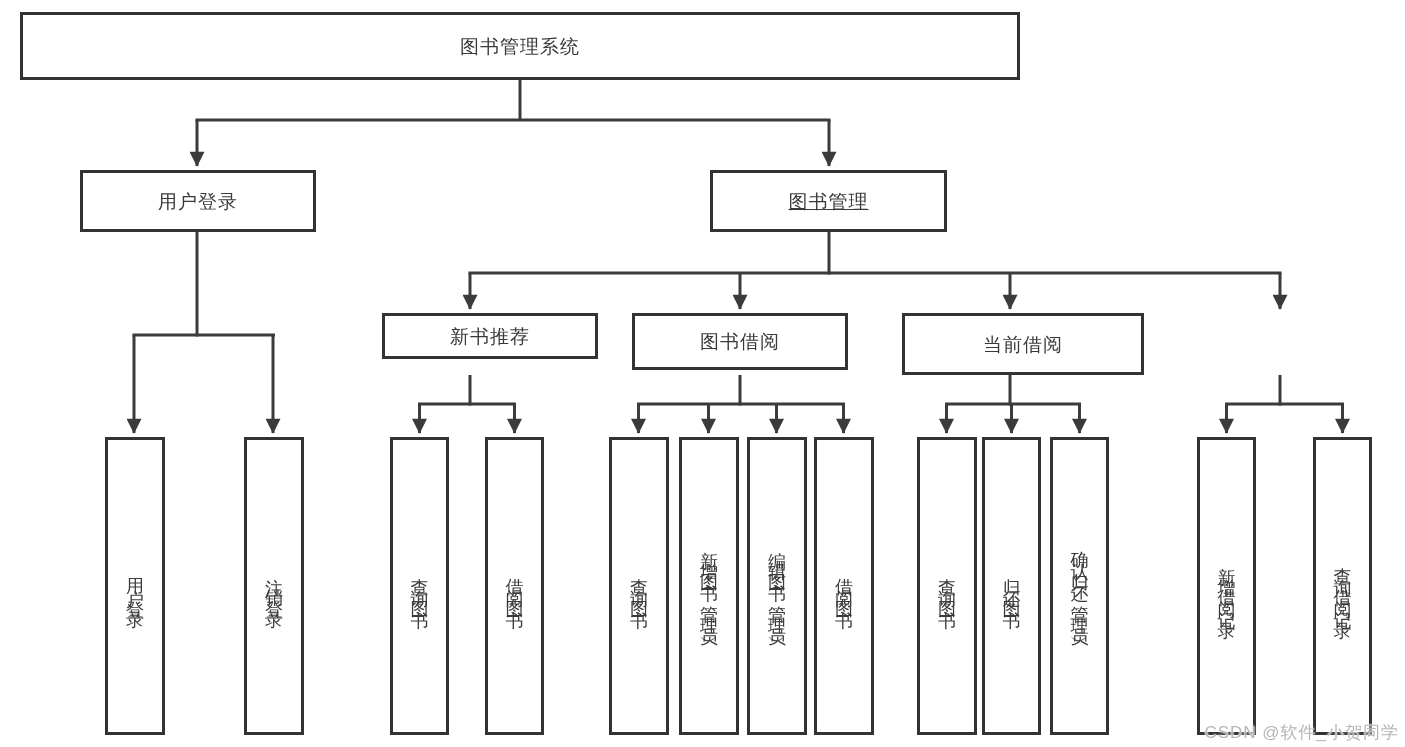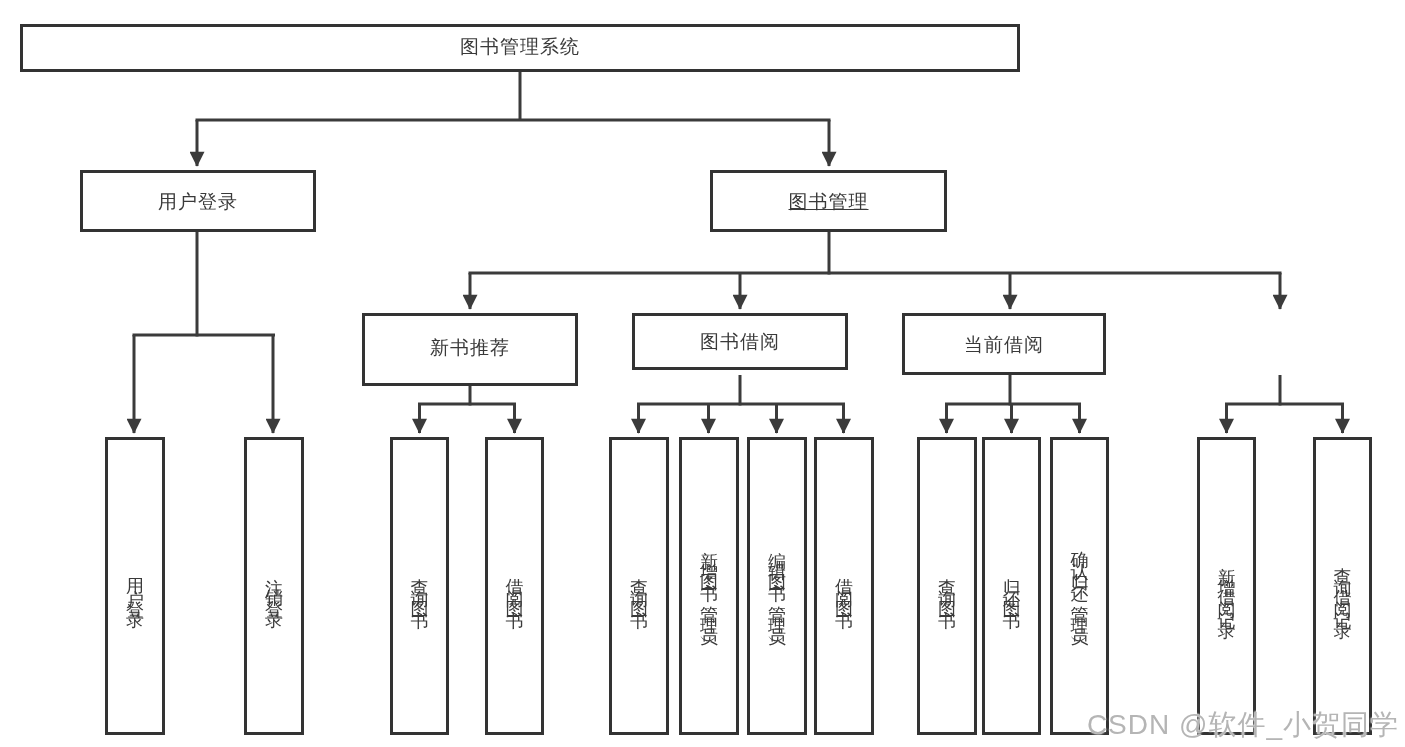--- a/index.html
+++ b/index.html
@@ -36,21 +36,21 @@
   .leaf .vtext {
     writing-mode: vertical-rl;
     text-orientation: mixed;
     letter-spacing: 11px;
     white-space: nowrap;
   }
   .watermark {
     position: absolute;
     right: 6px;
     bottom: 3px;
-    font-size: 28px;
+    font-size: 17px;
     color: #b5b5b5;
     letter-spacing: 1px;
     text-shadow: 0 0 2px #ffffff, 0 0 2px #ffffff;
     z-index: 5;
   }
 </style>
 </head>
 <body>
 
 <div id="canvas">
@@ -110,38 +110,38 @@
     </g>
 
     <g stroke="#3b3b3b" stroke-width="3" fill="none">
       <path d="M1280,375 V405.5"></path>
       <path d="M1225,404 H1344"></path>
       <path d="M1226.5,404 V433" marker-end="url(#arrow)"></path>
       <path d="M1342.5,404 V433" marker-end="url(#arrow)"></path>
     </g>
   </svg>
 
-  <div class="box" style="left:20px; top:24px; width:1000px; height:48px;font-family:Liberation Mono, monospace;">
+  <div class="box" style="left:20px; top:12px; width:1000px; height:68px;">
     <span>图书管理系统</span>
   </div>
 
   <div class="box" style="left:80px; top:170px; width:236px; height:62px;">
     <span>用户登录</span>
   </div>
   <div class="box" style="left:710px; top:170px; width:237px; height:62px;text-decoration:underline;">
     <span>图书管理</span>
   </div>
 
-  <div class="box" style="left:362px; top:313px; width:216px; height:73px;font-family:Liberation Mono, monospace;">
+  <div class="box" style="left:382px; top:313px; width:216px; height:46px;">
     <span>新书推荐</span>
   </div>
   <div class="box" style="left:632px; top:313px; width:216px; height:57px;">
     <span>图书借阅</span>
   </div>
-  <div class="box" style="left:902px; top:313px; width:204px; height:62px;align-items:center;">
+  <div class="box" style="left:902px; top:313px; width:242px; height:62px;align-items:center;">
     <span>当前借阅</span>
   </div>
 
   <div class="box leaf" style="left:105px; top:437px; width:60px; height:298px;">
     <span class="vtext">用户登录</span>
   </div>
   <div class="box leaf" style="left:244px; top:437px; width:60px; height:298px;">
     <span class="vtext">注销登录</span>
   </div>
   <div class="box leaf" style="left:390px; top:437px; width:59px; height:298px;">

